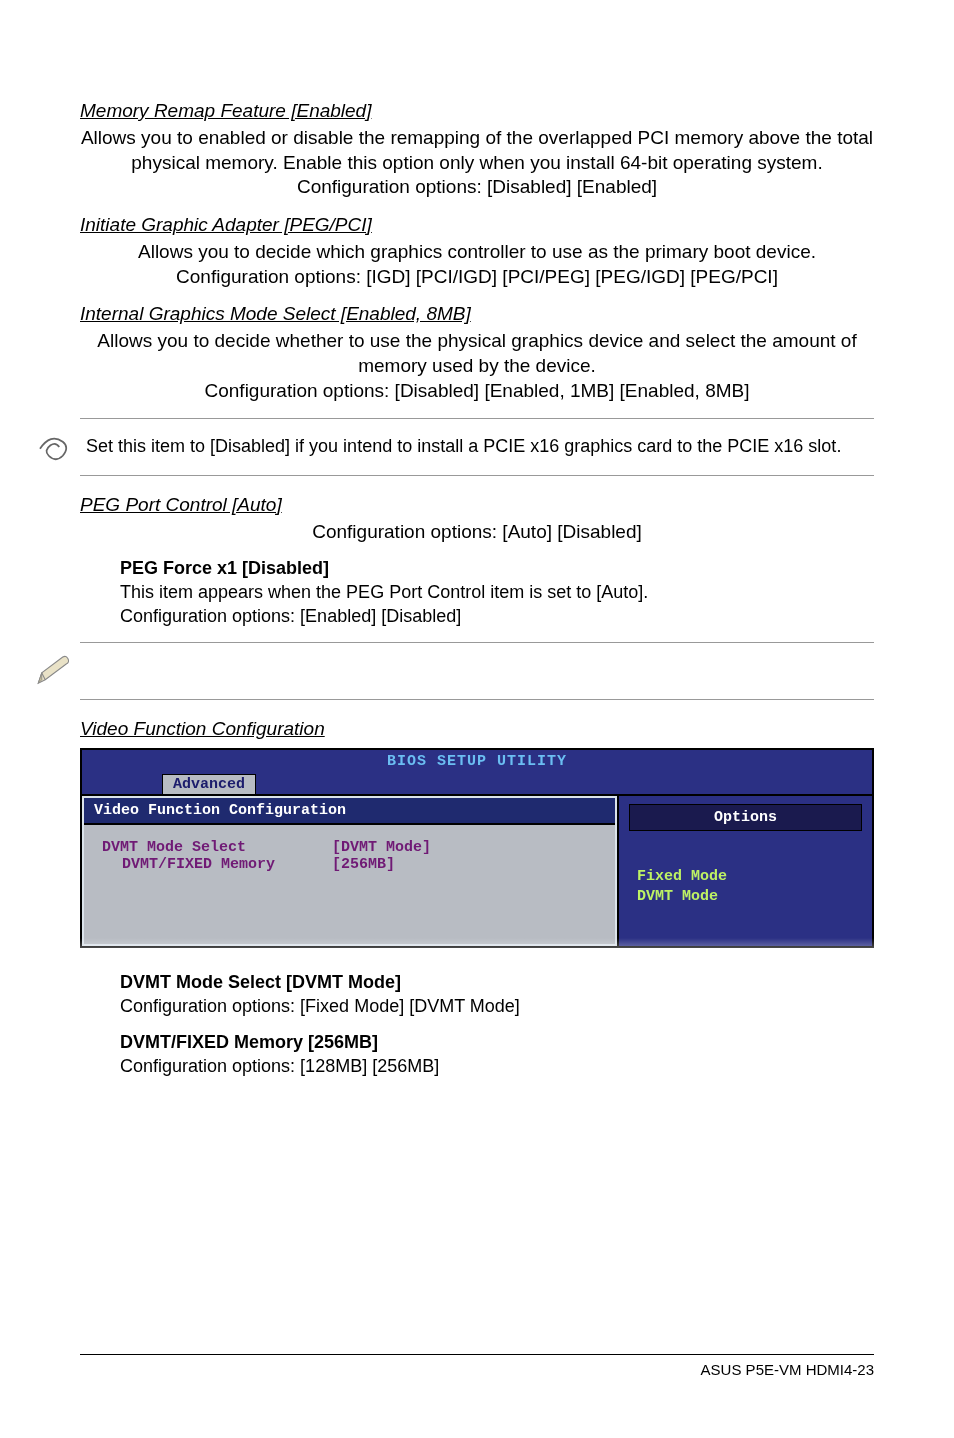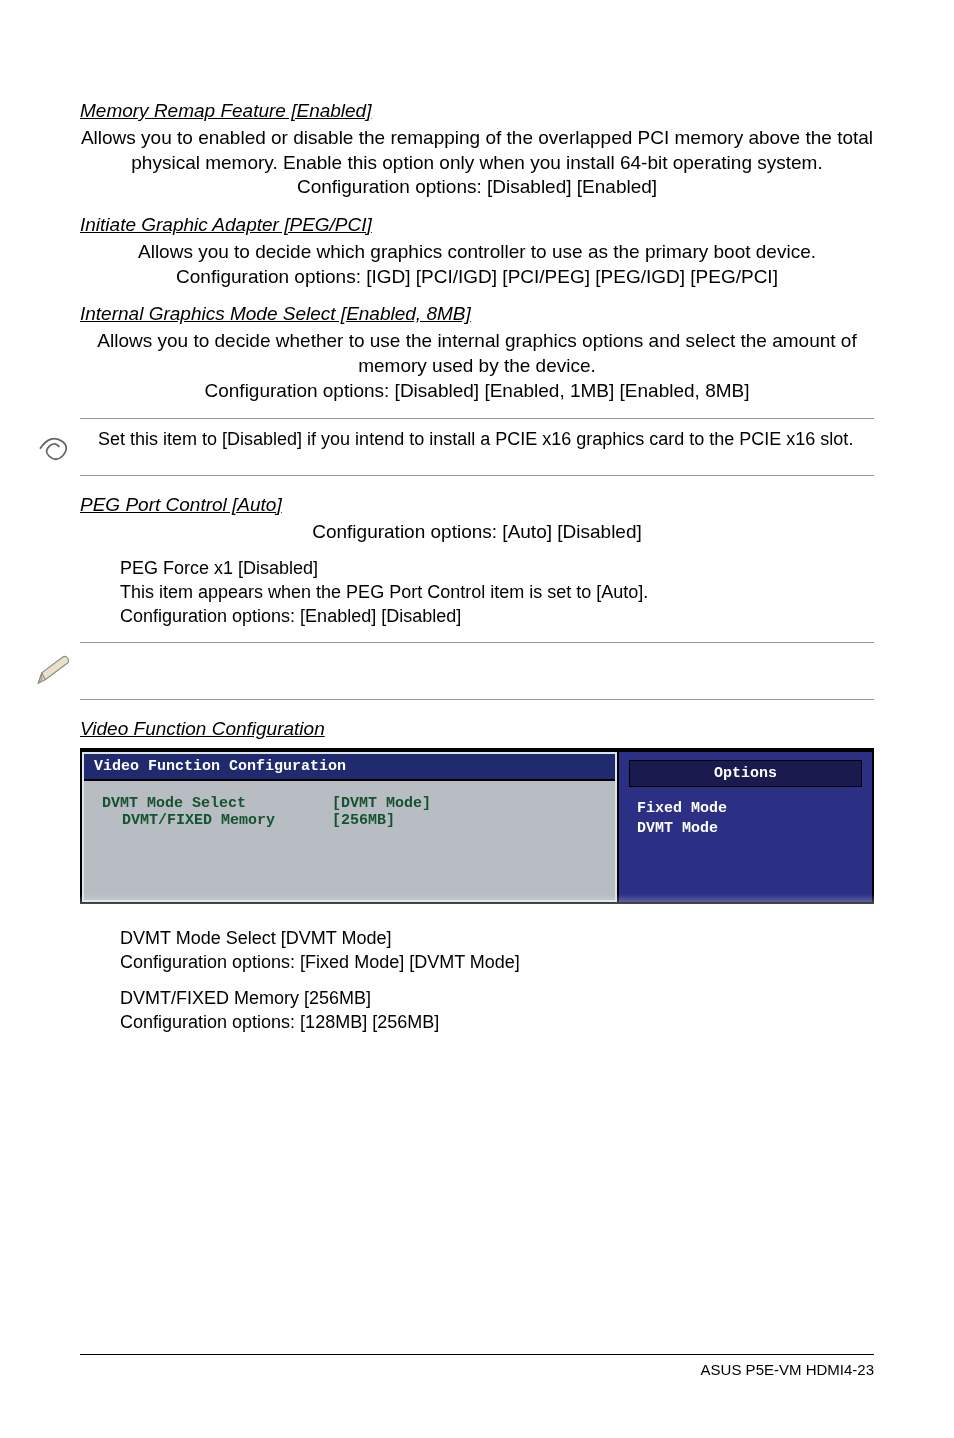--- a/index.html
+++ b/index.html
@@ -19,22 +19,22 @@
       margin-bottom: 4px;
     }
     .body-text {
       font-size: 19px;
       line-height: 1.3;
       margin-bottom: 14px;
       text-align: center;
     }
     .note-row {
       display: flex;
-      align-items: flex-start;
-      gap: 20px;
+      align-items: center;
+      gap: 8px;
       border-top: 1px solid #999;
       border-bottom: 1px solid #999;
       padding: 8px 0;
       margin: 8px 0 18px 0;
     }
     .note-icon {
       flex: 0 0 48px;
       height: 40px;
       display: flex;
       align-items: center;
@@ -44,21 +44,21 @@
     .note-icon svg { width: 42px; height: 36px; }
     .note-text {
       font-size: 18px;
       line-height: 1.35;
     }
     .indent-block {
       margin-left: 40px;
       margin-bottom: 14px;
     }
     .sub-heading-bold {
-      font-weight: normal;
+      font-weight: bold;
       font-size: 18px;
       margin-bottom: 2px;
     }
     .sub-body {
       font-size: 18px;
       line-height: 1.3;
     }
     
     .bios-panel {
       margin: 8px 0 24px 0;
@@ -105,21 +105,21 @@
     }
     .bios-left-title {
       background: #1f2a6f;
       color: #fff;
       font-weight: bold;
       padding: 4px 10px;
       border-bottom: 2px solid #000;
     }
     .bios-left-content {
       padding: 14px 18px;
-      color: #14532d;
+      color: #701a75;
       font-weight: bold;
     }
     .bios-row { display: flex; }
     .bios-label { width: 230px; }
     .bios-label.indent { padding-left: 20px; }
     .bios-value { }
     .bios-right {
       width: 255px;
       background: #2b3084;
       display: flex;
@@ -133,25 +133,26 @@
       width: 100%;
       background: #1a1a4e;
       color: #fff;
       text-align: center;
       font-weight: bold;
       padding: 4px 0;
       border: 1px solid #000;
       margin-bottom: 12px;
     }
     .bios-right-list {
-      color: #ffffff;
+      color: #bef264;
       font-weight: bold;
       align-self: flex-start;
       padding-left: 8px;
       line-height: 1.35;
+      margin-top: 24px;
     }
     .bios-fade {
       background: linear-gradient(to bottom, rgba(255,255,255,0) 0%, rgba(255,255,255,1) 100%);
       height: 34px;
       margin-top: -34px;
       position: relative;
     }
     .footer {
       position: absolute;
       bottom: 60px;
@@ -168,21 +169,21 @@
 </head>
 <body>
 
 <div class="section-heading">Memory Remap Feature [Enabled]</div>
 <div class="body-text">Allows you to enabled or disable the remapping of the overlapped PCI memory above the total physical memory. Enable this option only when you install 64-bit operating system. Configuration options: [Disabled] [Enabled]</div>
 
 <div class="section-heading">Initiate Graphic Adapter [PEG/PCI]</div>
 <div class="body-text">Allows you to decide which graphics controller to use as the primary boot device. Configuration options: [IGD] [PCI/IGD] [PCI/PEG] [PEG/IGD] [PEG/PCI]</div>
 
 <div class="section-heading">Internal Graphics Mode Select [Enabled, 8MB]</div>
-<div class="body-text" style="margin-bottom:0">Allows you to decide whether to use the internal graphics options and select the amount of memory used by the device.</div>
+<div class="body-text" style="margin-bottom:0">Allows you to decide whether to use the physical graphics device and select the amount of memory used by the device.</div>
 <div class="body-text">Configuration options: [Disabled] [Enabled, 1MB] [Enabled, 8MB]</div>
 
 <div class="note-row">
   <div class="note-icon">
     <svg viewBox="0 0 48 40">
       <path d="M8 22 Q20 4 34 14 Q42 20 34 30 Q26 38 18 30 Q12 24 20 18 Q26 14 30 20" fill="none" stroke="#666" stroke-width="2"></path>
     </svg>
   </div>
   <div class="note-text">Set this item to [Disabled] if you intend to install a PCIE x16 graphics card to the PCIE x16 slot.</div>
 </div>
@@ -202,20 +203,24 @@
       <path d="M6 34 L10 22 L34 4 Q38 2 40 6 Q42 10 38 12 L14 30 Z" fill="#e9e2c7" stroke="#888" stroke-width="1.2"></path>
       <path d="M10 22 L14 30" stroke="#888" stroke-width="1.2"></path>
       <path d="M6 34 L10 30 L10 22 Z" fill="#c9bf94" stroke="#888" stroke-width="1"></path>
     </svg>
   </div>
 </div>
 
 <div class="section-heading">Video Function Configuration</div>
 
 <div class="bios-panel">
+  <div class="bios-top">
+    <span class="bios-title">BIOS SETUP UTILITY</span>
+    <div class="bios-tab">Advanced</div>
+  </div>
   <div class="bios-body">
     <div class="bios-left">
       <div class="bios-left-title">Video Function Configuration</div>
       <div class="bios-left-content">
         <div class="bios-row">
           <div class="bios-label">DVMT Mode Select</div>
           <div class="bios-value">[DVMT Mode]</div>
         </div>
         <div class="bios-row">
           <div class="bios-label indent">DVMT/FIXED Memory</div>

